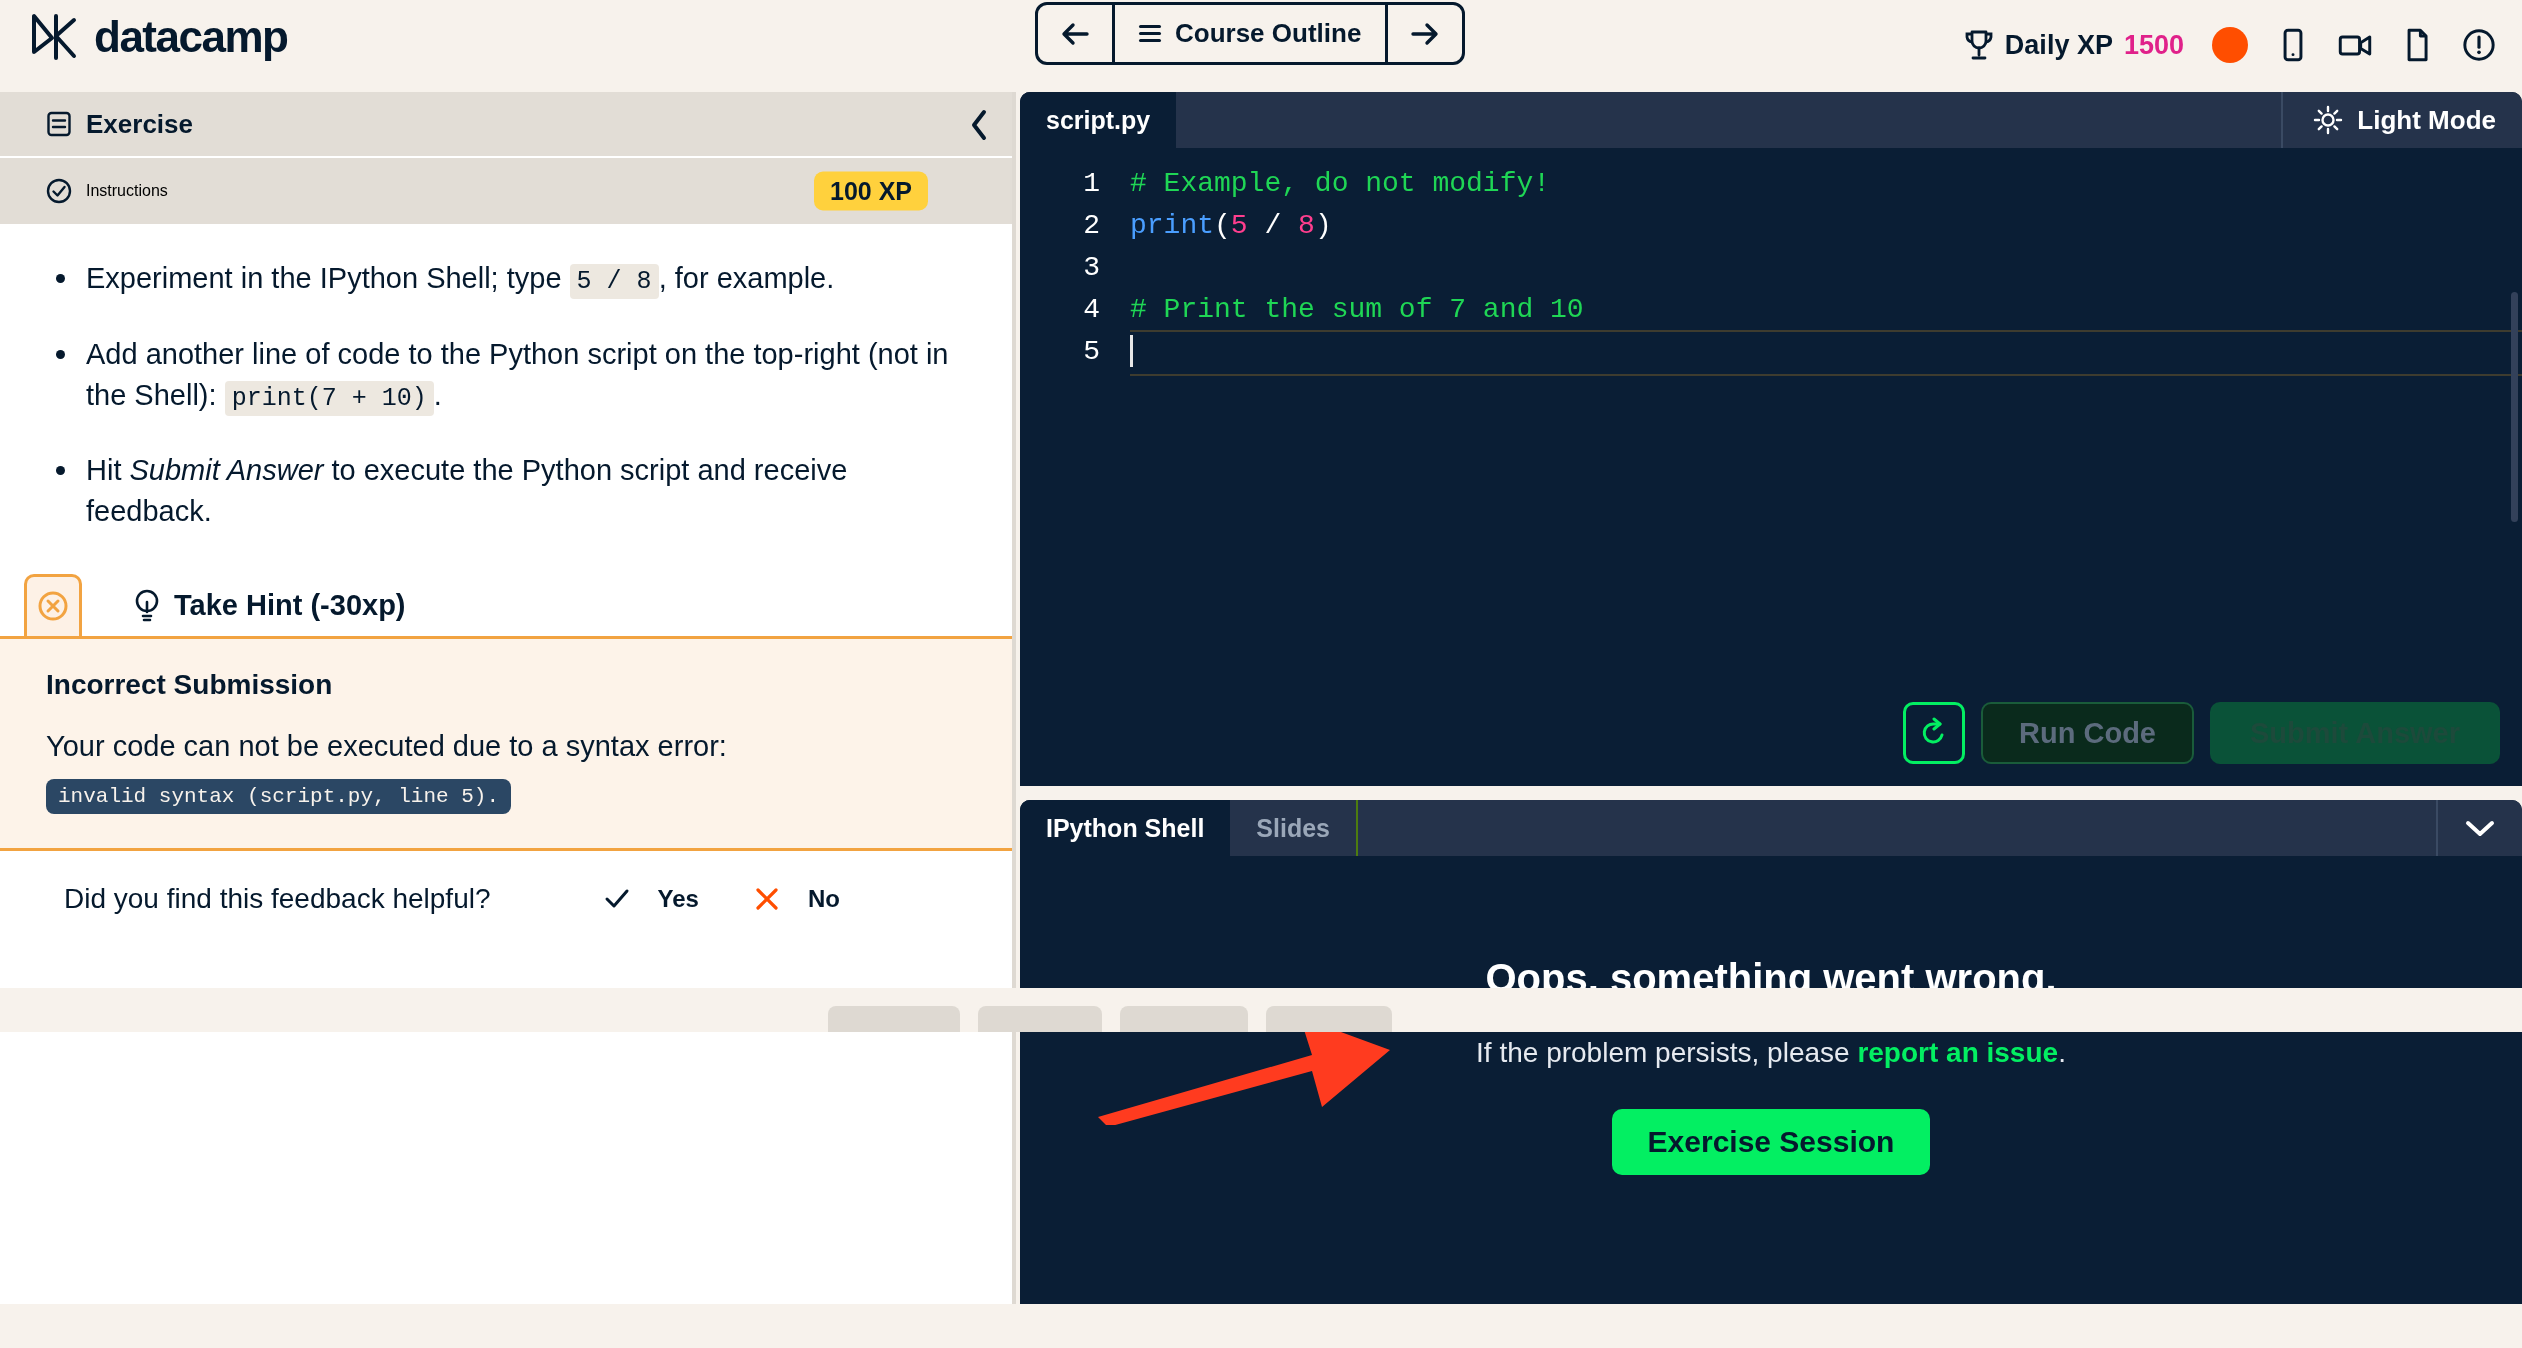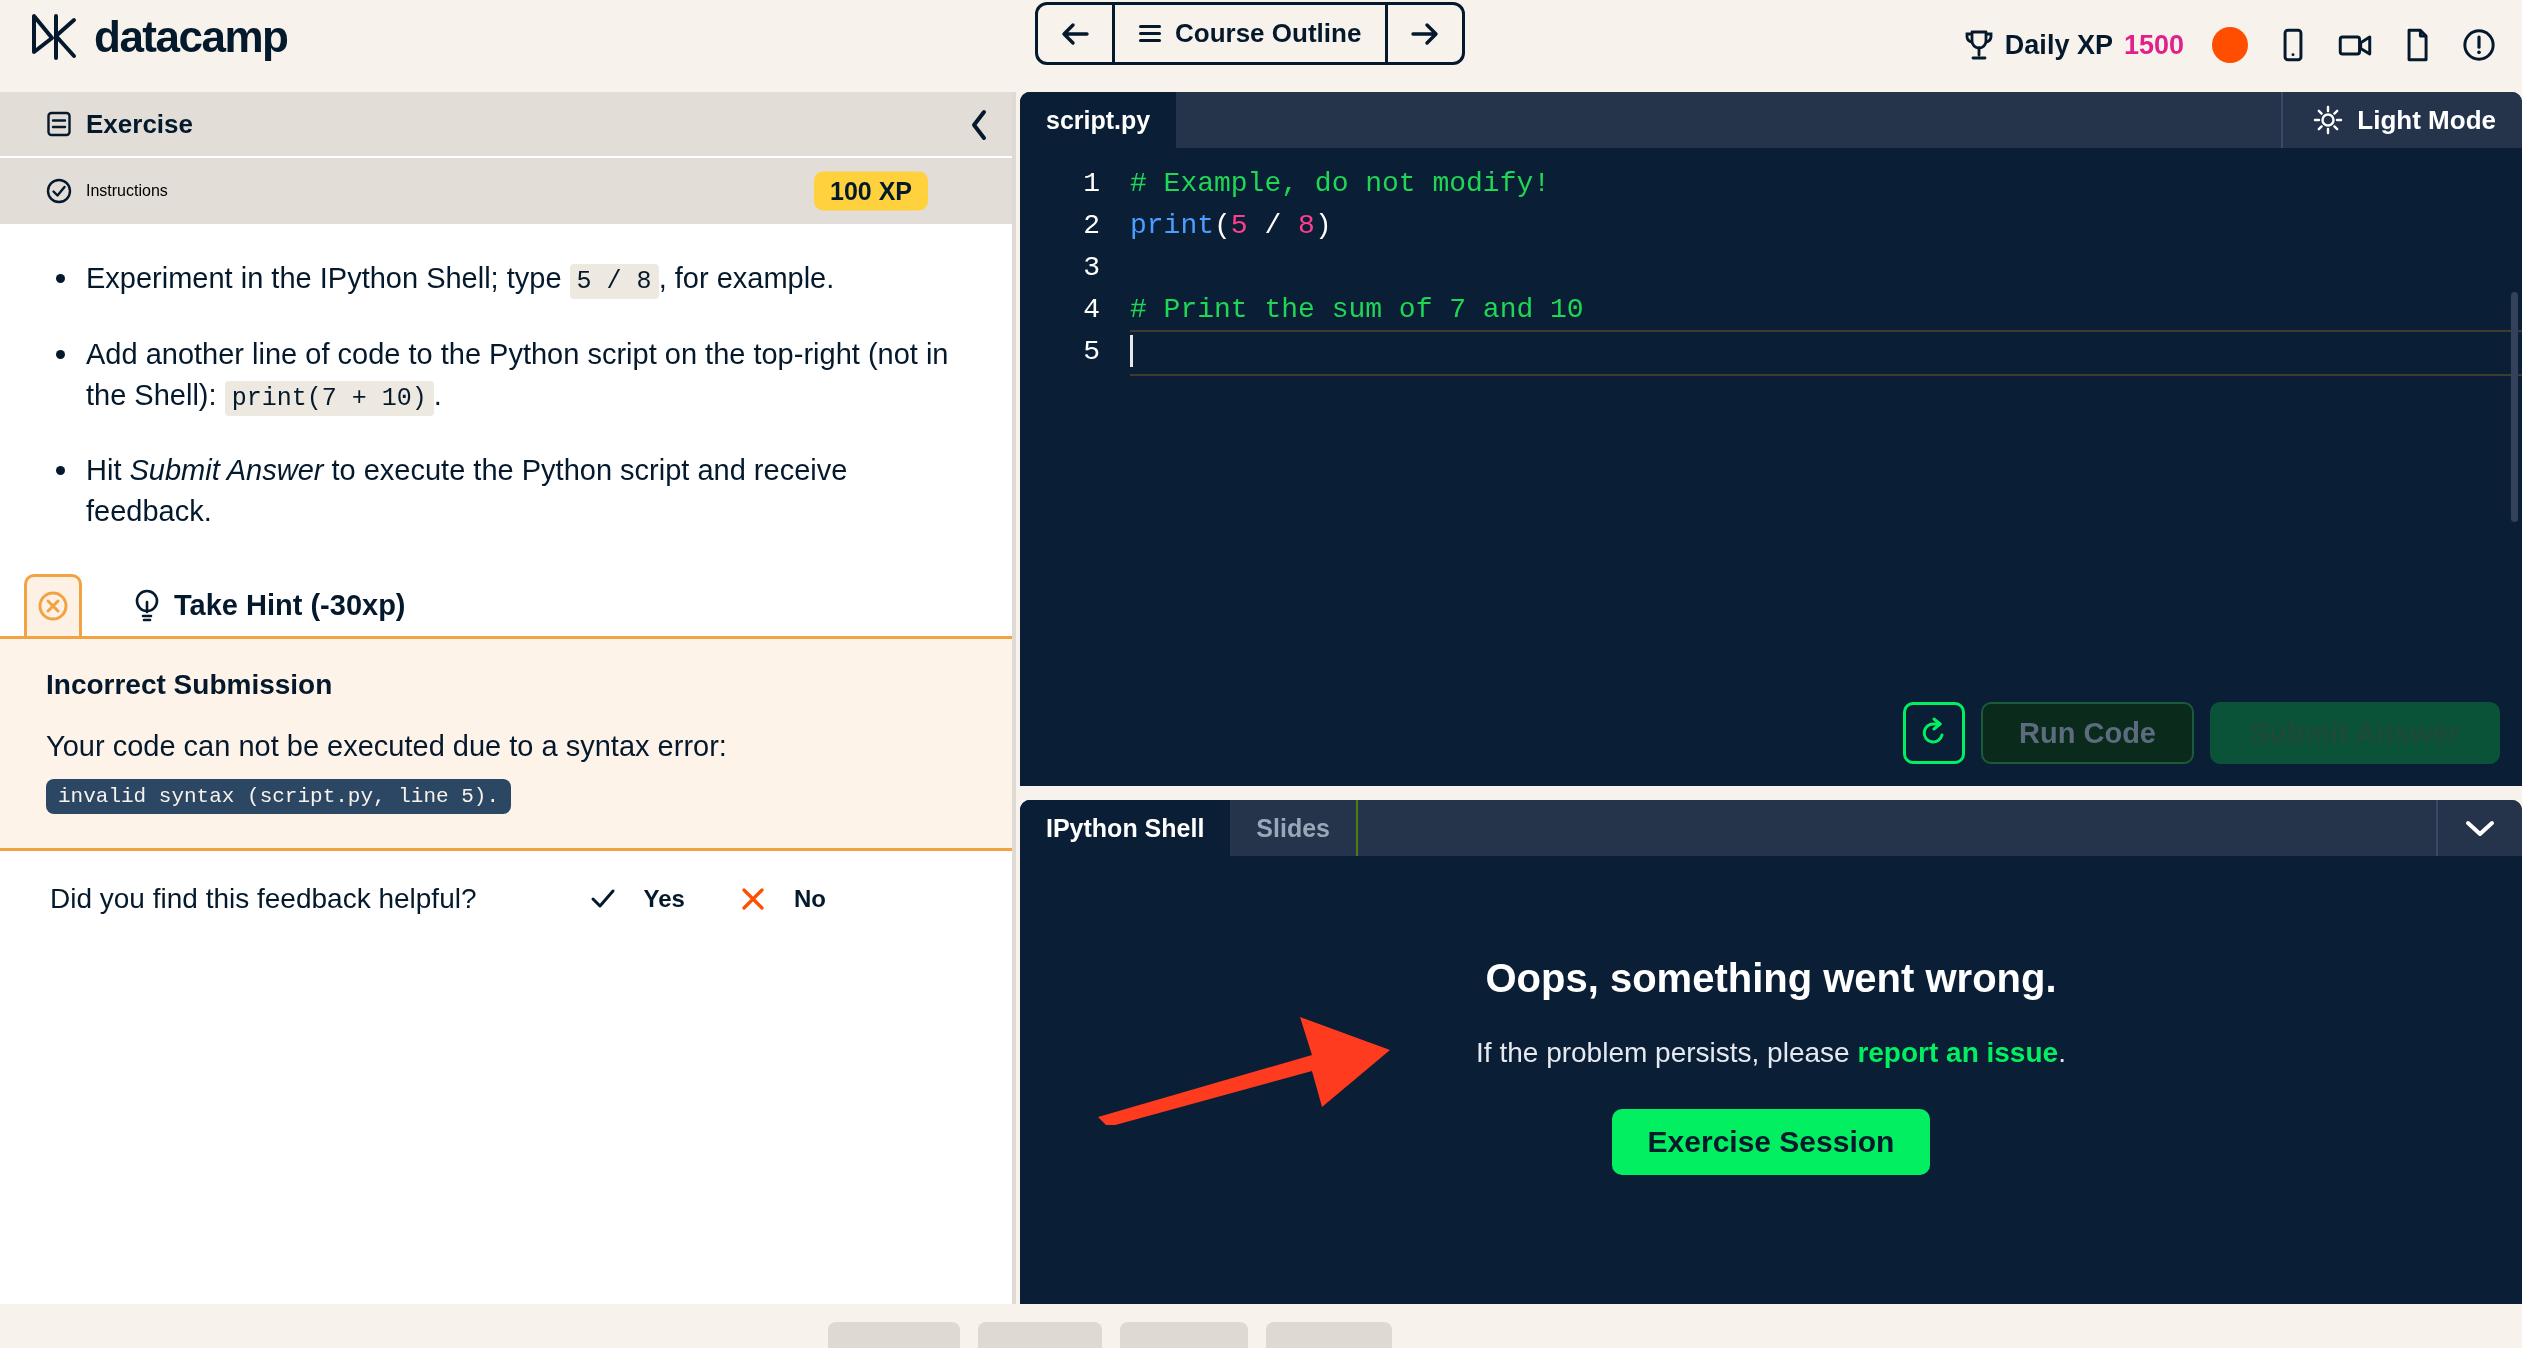--- a/index.html
+++ b/index.html
@@ -2,21 +2,21 @@
 <html><head>
 <meta charset="utf-8">
 <style>
   * { box-sizing: border-box; margin: 0; padding: 0; }
   html, body {
     width: 2522px; height: 1348px;
     background: #F7F2EC;
     font-family: "Liberation Sans", sans-serif;
     overflow: hidden;
   }
-  .app { position: relative; width: 2522px; height: 1348px; }
+  .app { position: relative; width: 2522px; height: 1032px; }
 
   
   .topbar {
     position: absolute; top: 0; left: 0; width: 2522px; height: 92px;
     background: #F7F2EC;
     display: flex; align-items: center;
   }
   .logo-wrap {
     position: absolute; left: 30px; top: 12px;
     display: flex; align-items: center; gap: 12px;
@@ -128,21 +128,21 @@
   }
   .fb-title { font-size: 28px; font-weight: 700; color: #05192D; margin-bottom: 24px; }
   .fb-text { font-size: 29px; color: #05192D; line-height: 1.45; }
   .fb-code {
     display: inline-block; margin-top: 12px;
     font-family: "Liberation Mono", monospace;
     font-size: 21px; color: #F7F2EC; background: #2B4764;
     padding: 6px 12px; border-radius: 8px;
   }
   .helpful-row {
-    display: flex; align-items: center; padding: 32px 50px;
+    display: flex; align-items: center; padding: 32px 64px;
   }
   .helpful-q { font-size: 28px; color: #05192D; }
   .helpful-btn {
     display: flex; align-items: center; gap: 27px;
     font-size: 24px; font-weight: 700; color: #05192D;
     background: transparent; border: none; cursor: pointer;
   }
   .helpful-btn.yes { margin-left: 112px; }
   .helpful-btn.no { margin-left: 54px; }
 

